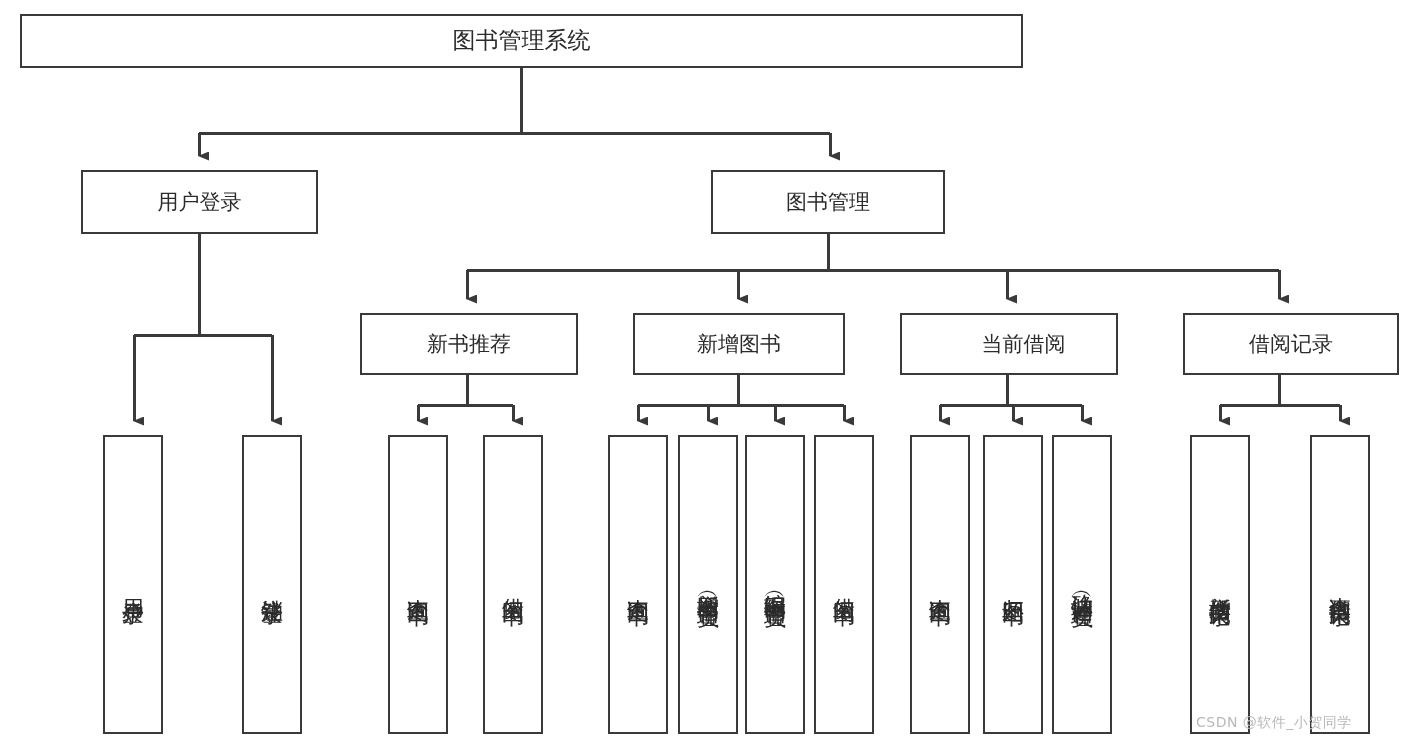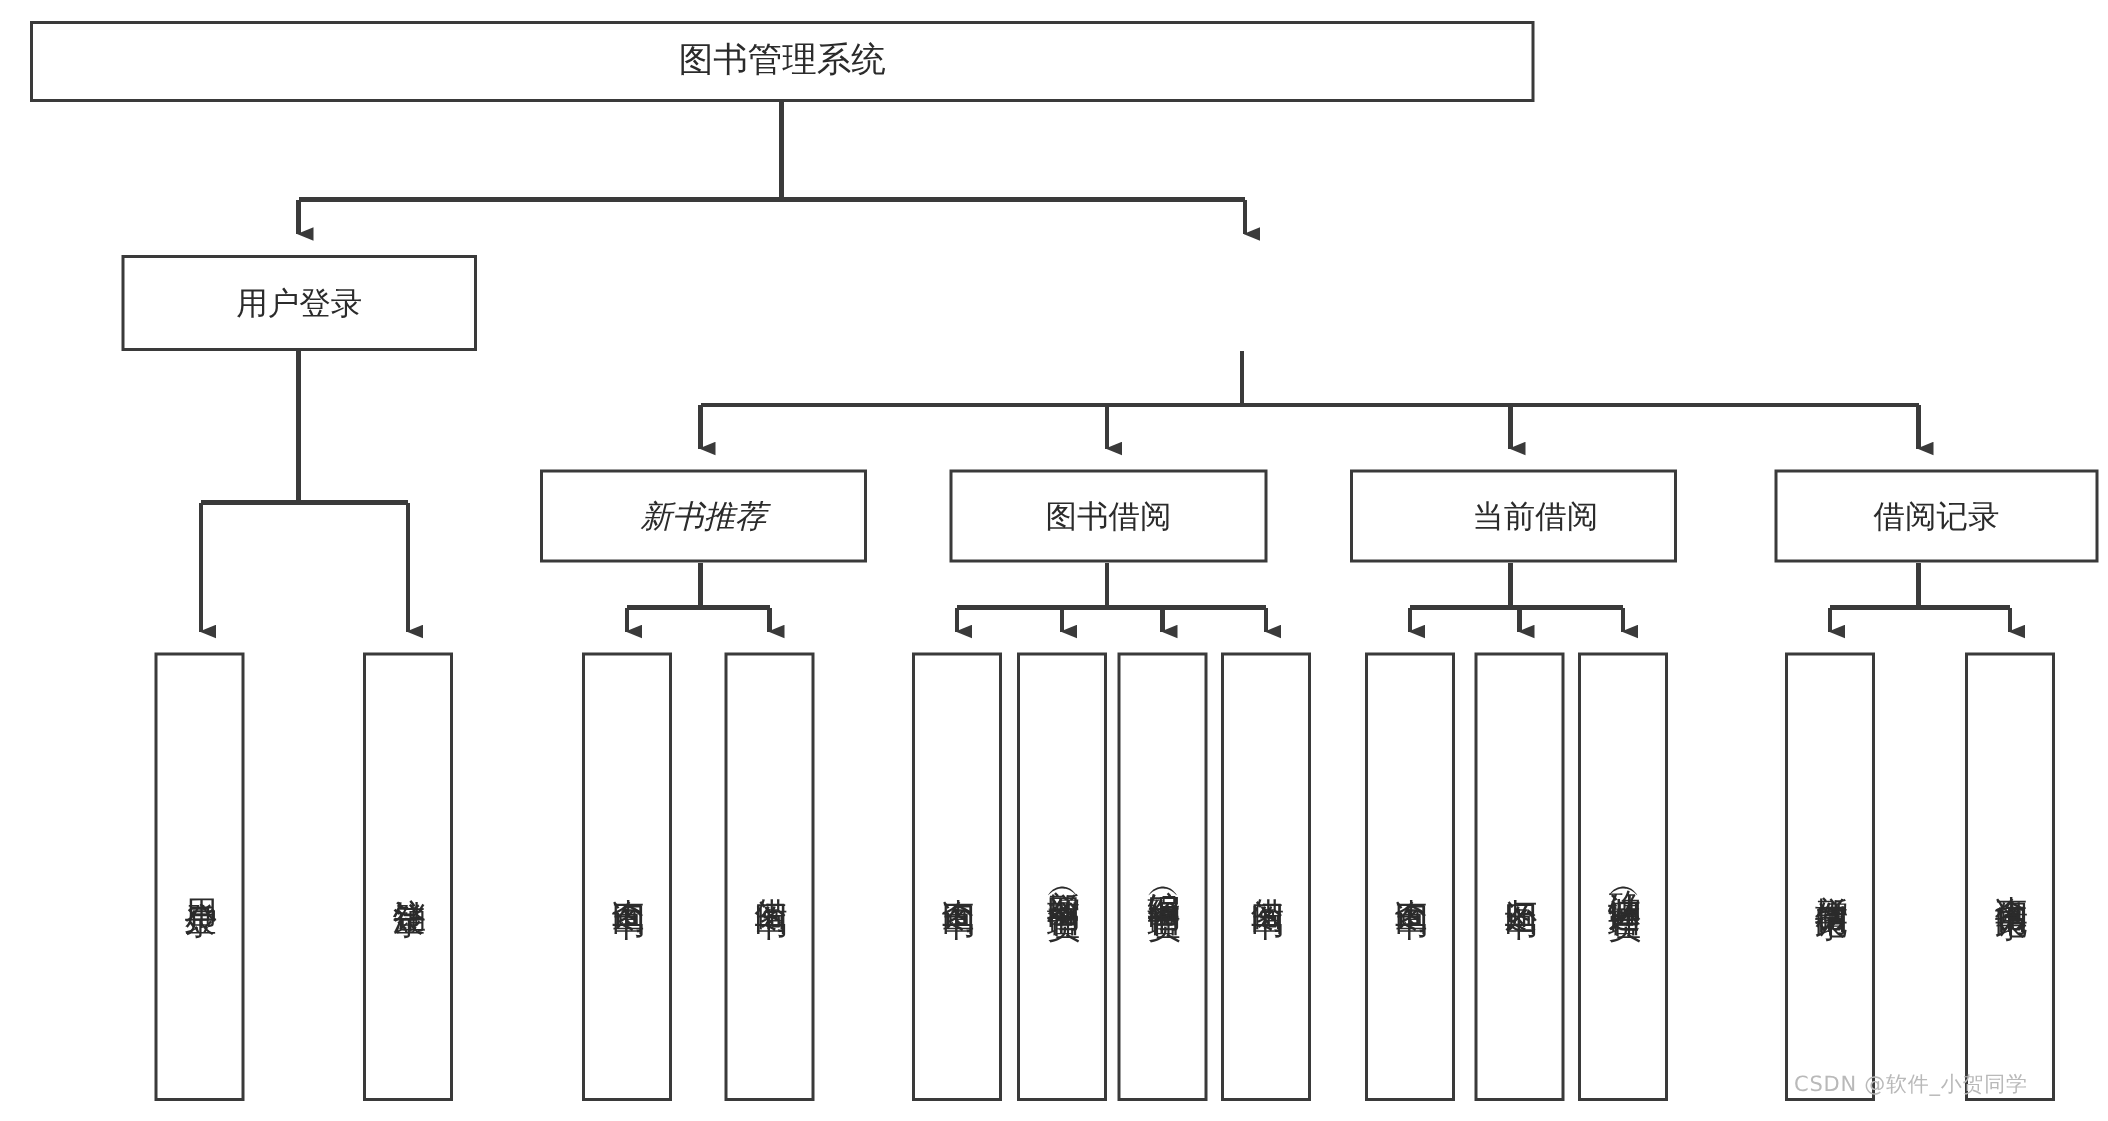--- a/index.html
+++ b/index.html
@@ -124,26 +124,29 @@
     </g>
   </svg>
 
   <div class="node level0" style="left: 20px; top: 14px; width: 1003px; height: 54px;">
     <span>图书管理系统</span>
   </div>
 
   <div class="node level1" style="left: 81px; top: 170px; width: 237px; height: 64px;">
     <span>用户登录</span>
   </div>
+  <div class="node level1" style="left: 711px; top: 170px; width: 234px; height: 64px;">
+    <span>图书管理</span>
+  </div>
 
-  <div class="node level2" style="left: 360px; top: 313px; width: 218px; height: 62px; font-style: italic;">
+  <div class="node level2" style="left: 360px; top: 313px; width: 218px; height: 62px;">
     <span>新书推荐</span>
   </div>
   <div class="node level2" style="left: 633px; top: 313px; width: 212px; height: 62px;">
-    <span>图书借阅</span>
+    <span>新增图书</span>
   </div>
   <div class="node level2" style="left: 900px; top: 313px; width: 218px; height: 62px; padding-left: 29px;">
     <span>当前借阅</span>
   </div>
   <div class="node level2" style="left: 1172px; top: 313px; width: 216px; height: 62px; margin-left: 11px;">
     <span>借阅记录</span>
   </div>
 
   <div class="node leaf" style="left: 103px; top: 435px; width: 60px; height: 299px;">
     <span class="vlabel">用户登录</span>

